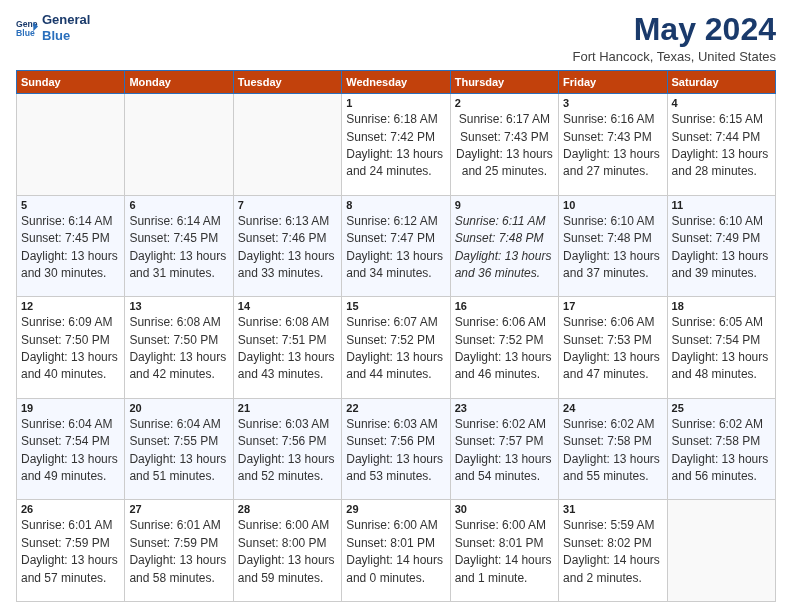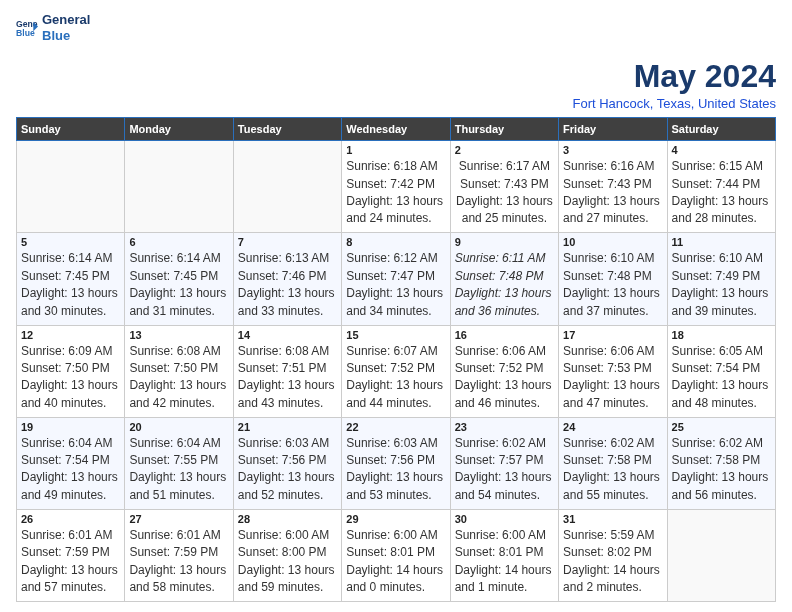--- a/index.html
+++ b/index.html
@@ -27,42 +27,41 @@
       display: flex;
       align-items: center;
       gap: 2px;
     }
     .logo-icon {
       width: 22px;
       height: 22px;
     }
     .title-area {
       text-align: right;
-      margin-top: 47px;
     }
     .main-title {
       font-size: 32px;
       font-weight: bold;
       color: #1a3a6b;
       line-height: 1.1;
     }
     .subtitle {
       font-size: 13px;
-      color: #1d4ed8;
+      color: #404040;
       margin-top: 2px;
     }
     .calendar {
       flex: 1;
       border: 1px solid #ccc;
       border-collapse: collapse;
       width: 100%;
       table-layout: fixed;
     }
     .calendar thead tr th {
-      background: #404040;
+      background: #c2410c;
       color: #fff;
       font-size: 11px;
       font-weight: bold;
       padding: 5px 4px;
       text-align: left;
       border: 1px solid #2a6fbc;
     }
     .calendar tbody tr td {
       border: 1px solid #ccc;
       vertical-align: top;

